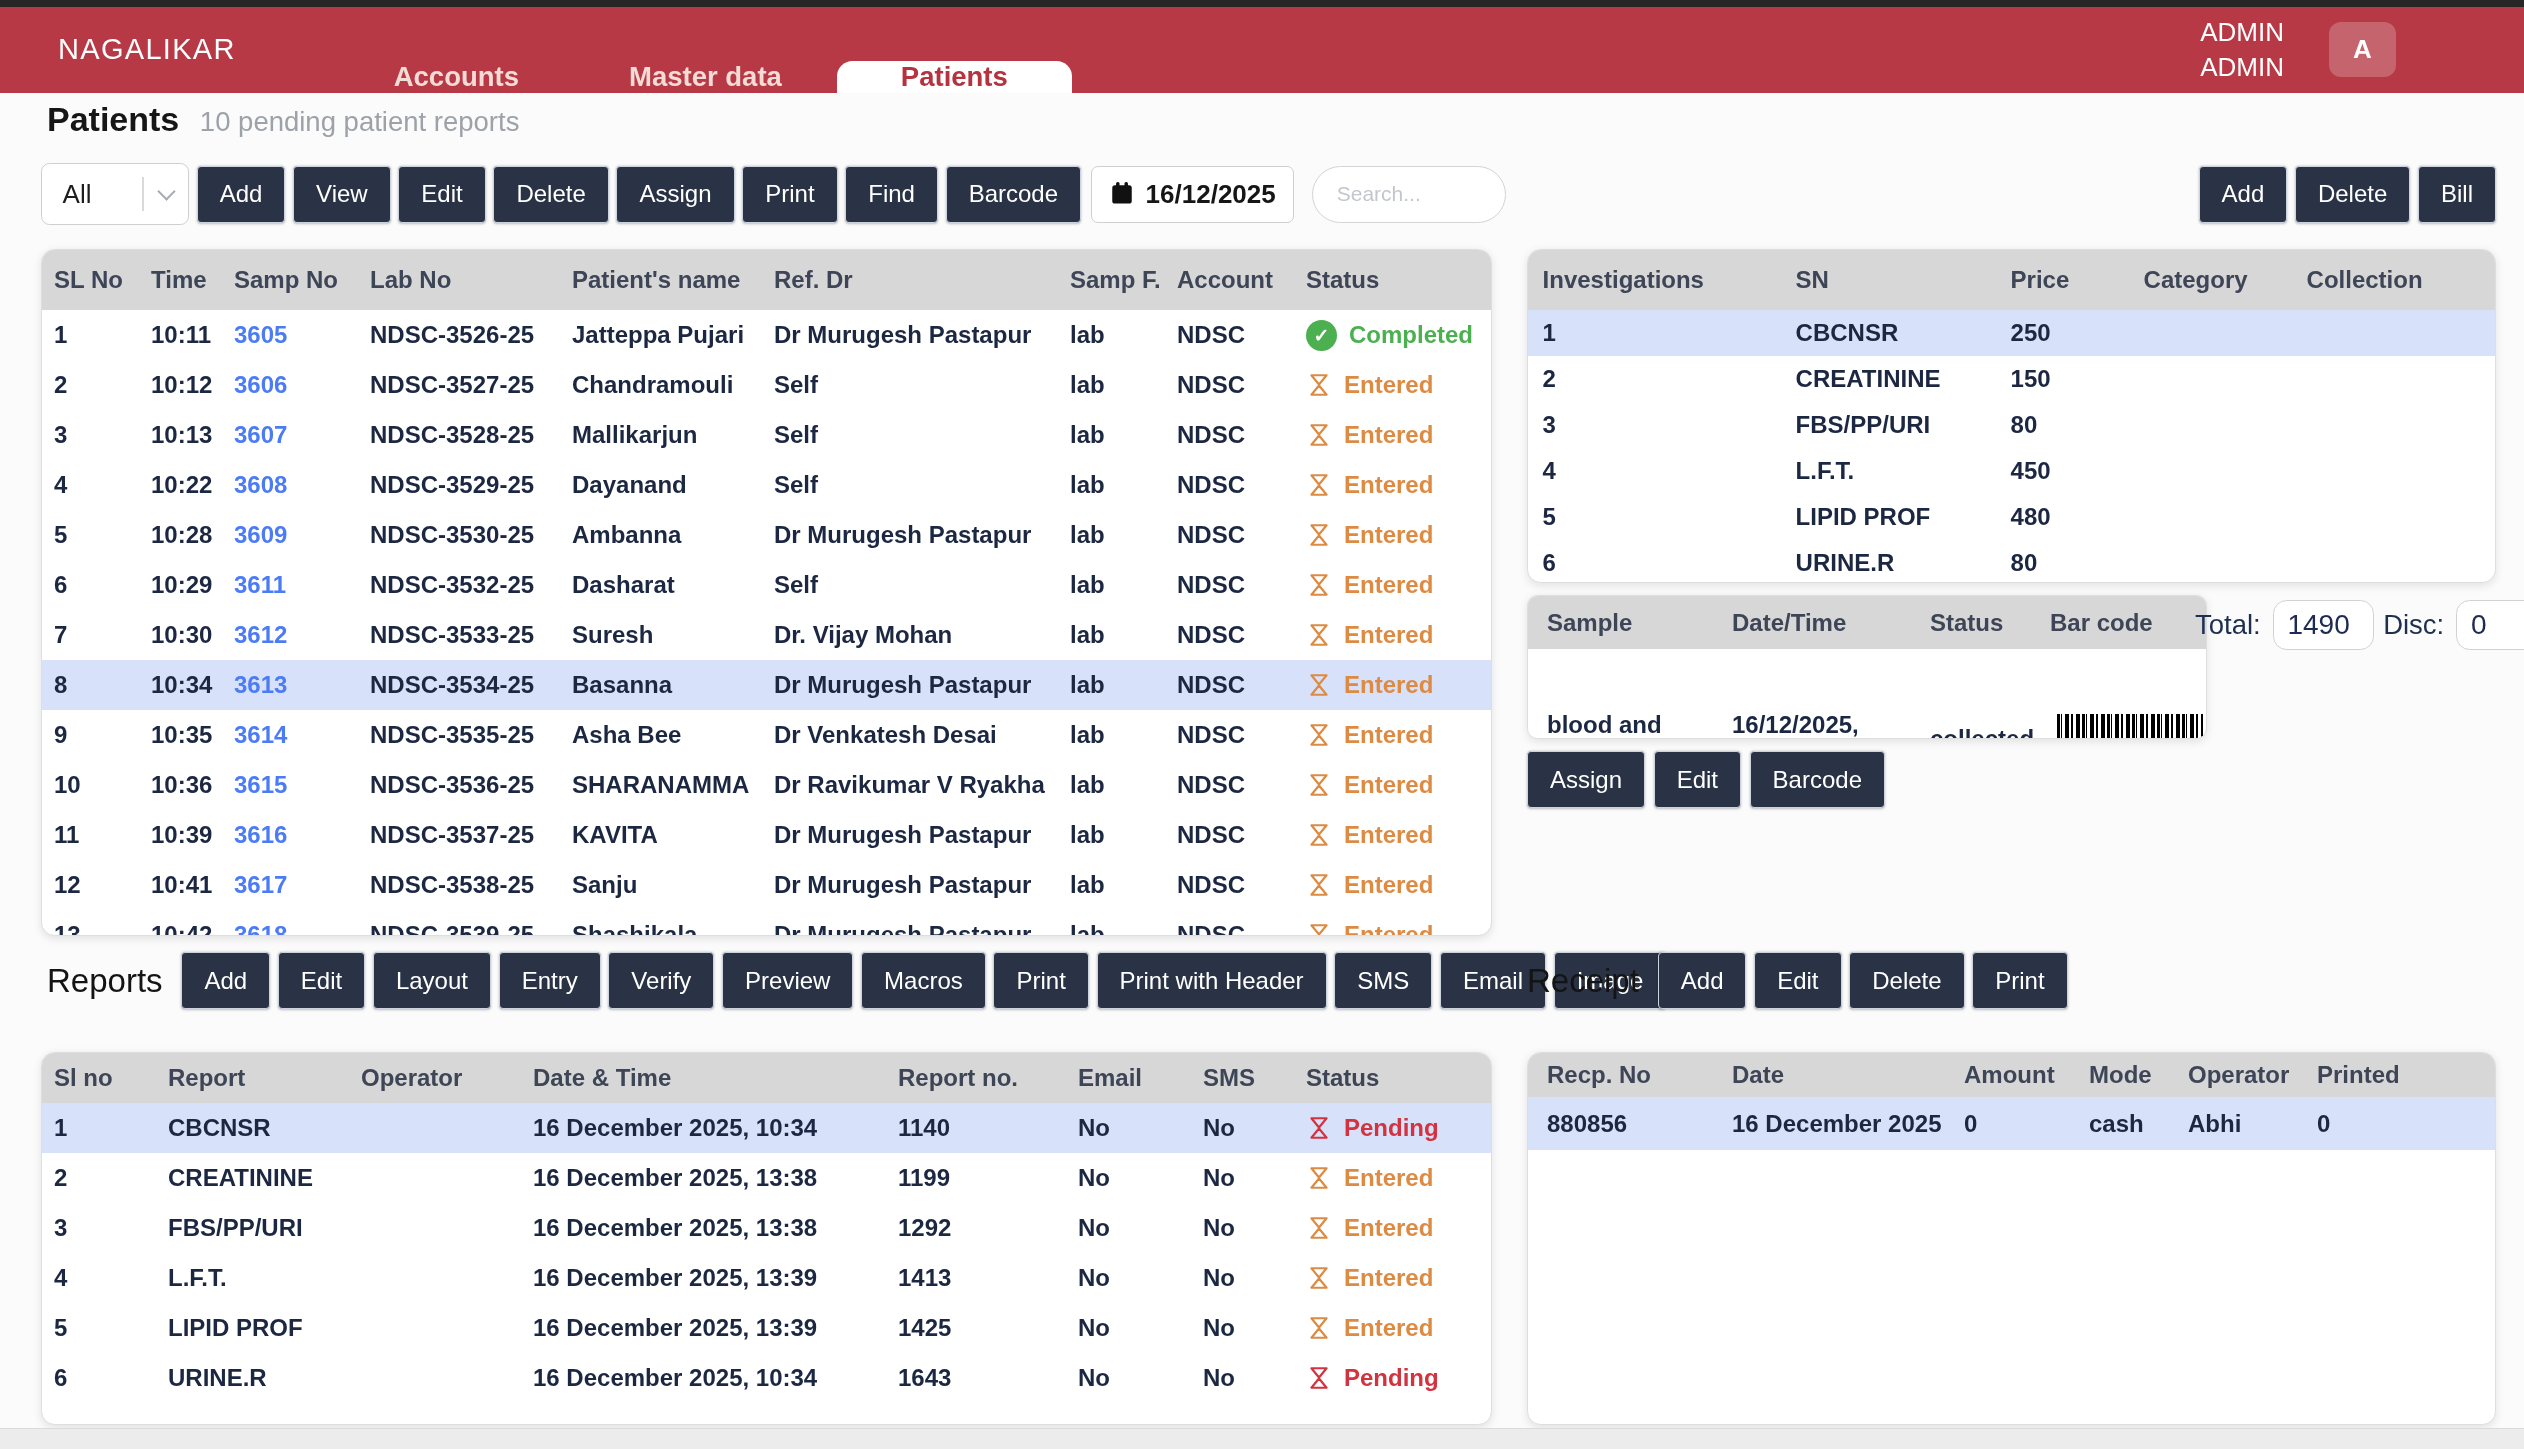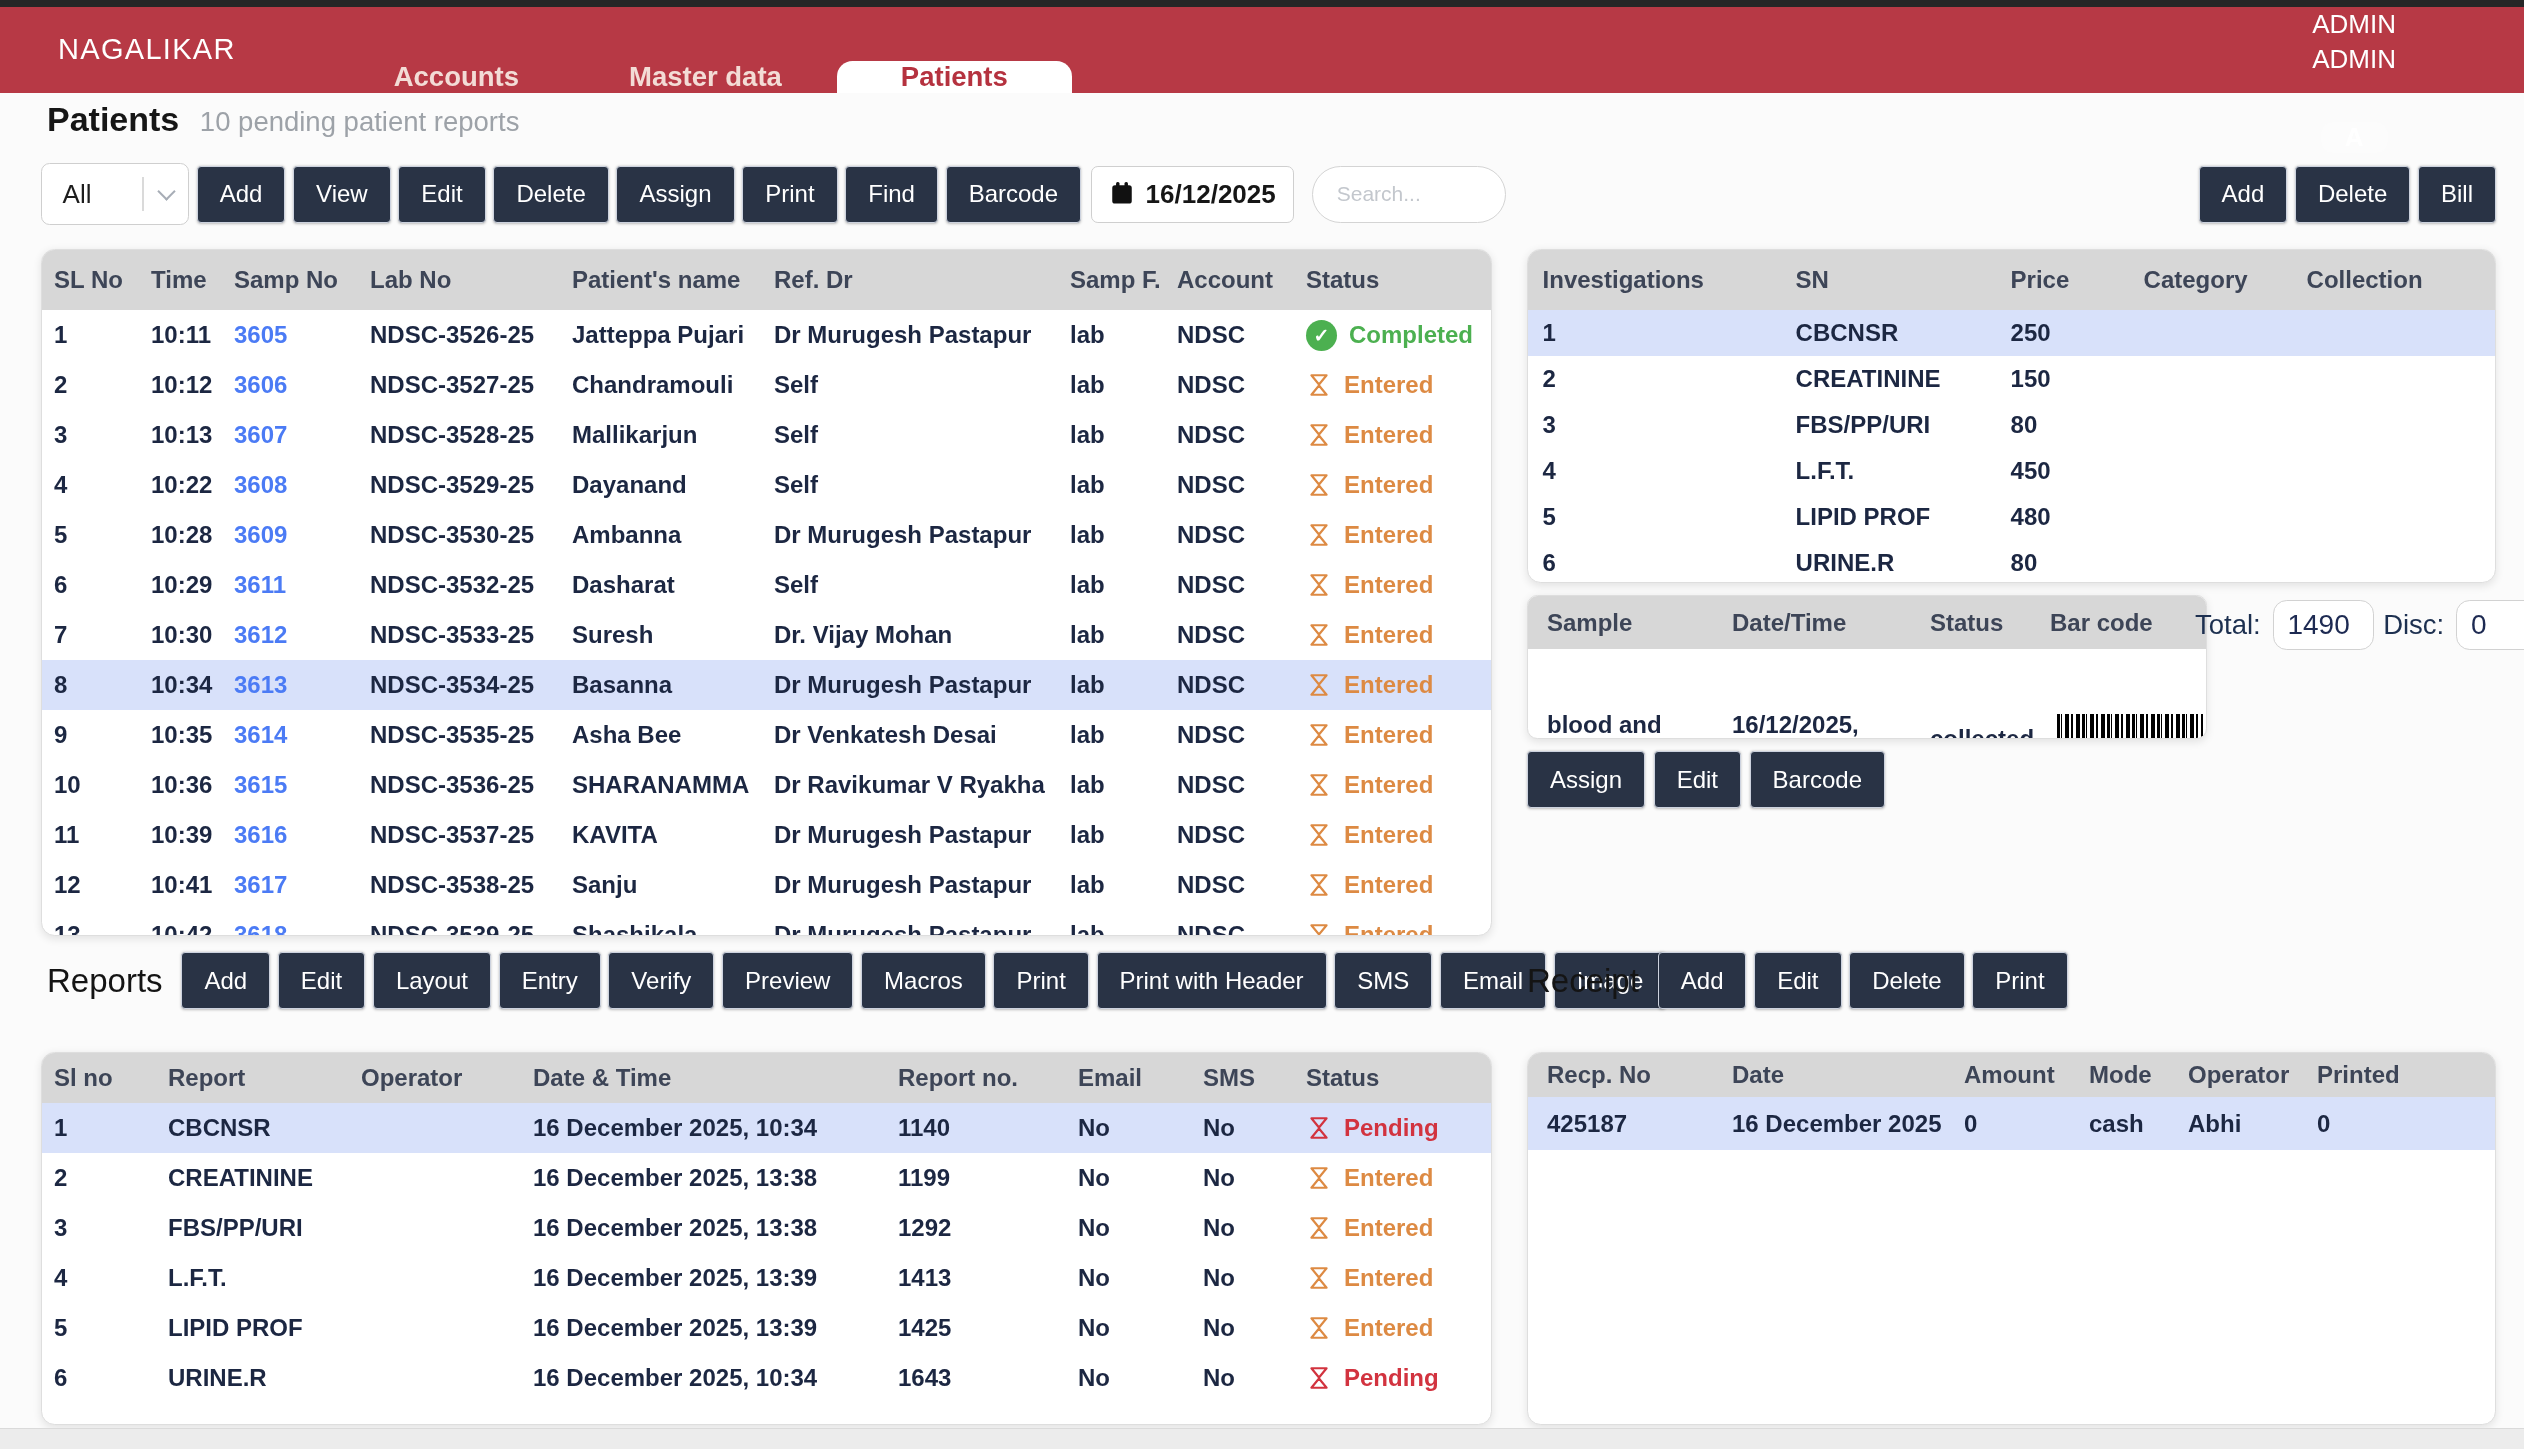--- a/index.html
+++ b/index.html
@@ -21,21 +21,21 @@
   .brand { align-self:center; margin-left:58px; font-size:29px; font-weight:500; letter-spacing:1.3px; color:#fff; }
   .tabs { display:flex; align-items:flex-end; margin-left:103px; }
   .tab {
     display:flex; align-items:center; padding:0 55px;
     font-size:27.5px; font-weight:600; color:#f3dcd6; border:none; background:transparent;
   }
   .tab.active {
     margin-top:19px; background:#fff; color:#b5323f;
     border-radius:15.5px 15.5px 0 0; padding:0 64px;
   }
-  .nav-user { margin-left:auto; margin-right:129px; display:flex; align-items:center; gap:45px;flex-direction:column; }
+  .nav-user { margin-left:auto; margin-right:129px; display:flex; align-items:center; gap:45px; }
   .user-name { color:#fff; font-size:26px; font-weight:500; line-height:1.35; }
   .avatar {
     width:67px; height:55px; border-radius:12px; background:rgba(255,255,255,.22);
     display:flex; align-items:center; justify-content:center;
     color:#fff; font-size:26px; font-weight:700; border:none;
   }
 
   
   .page-head { position:absolute; top:100px; left:47px; display:flex; align-items:baseline; gap:20.6px; }
   .page-title { font-size:34px; font-weight:600; color:#161616; }
@@ -789,21 +789,21 @@
   <div class="th">Recp. No</div>
       <div class="th">Date</div>
       <div class="th">Amount</div>
       <div class="th">Mode</div>
       <div class="th">Operator</div>
       <div class="th">Printed</div>
     </div>
   <div>
 
       <div class="row rcp-grid selected">
-        <div class="td">425187</div>
+        <div class="td">880856</div>
         <div class="td">16 December 2025</div>
         <div class="td">0</div>
         <div class="td">cash</div>
         <div class="td">Abhi</div>
         <div class="td">0</div>
       </div>
     </div>
 </section>
 
 <div class="bottom-strip"></div>

